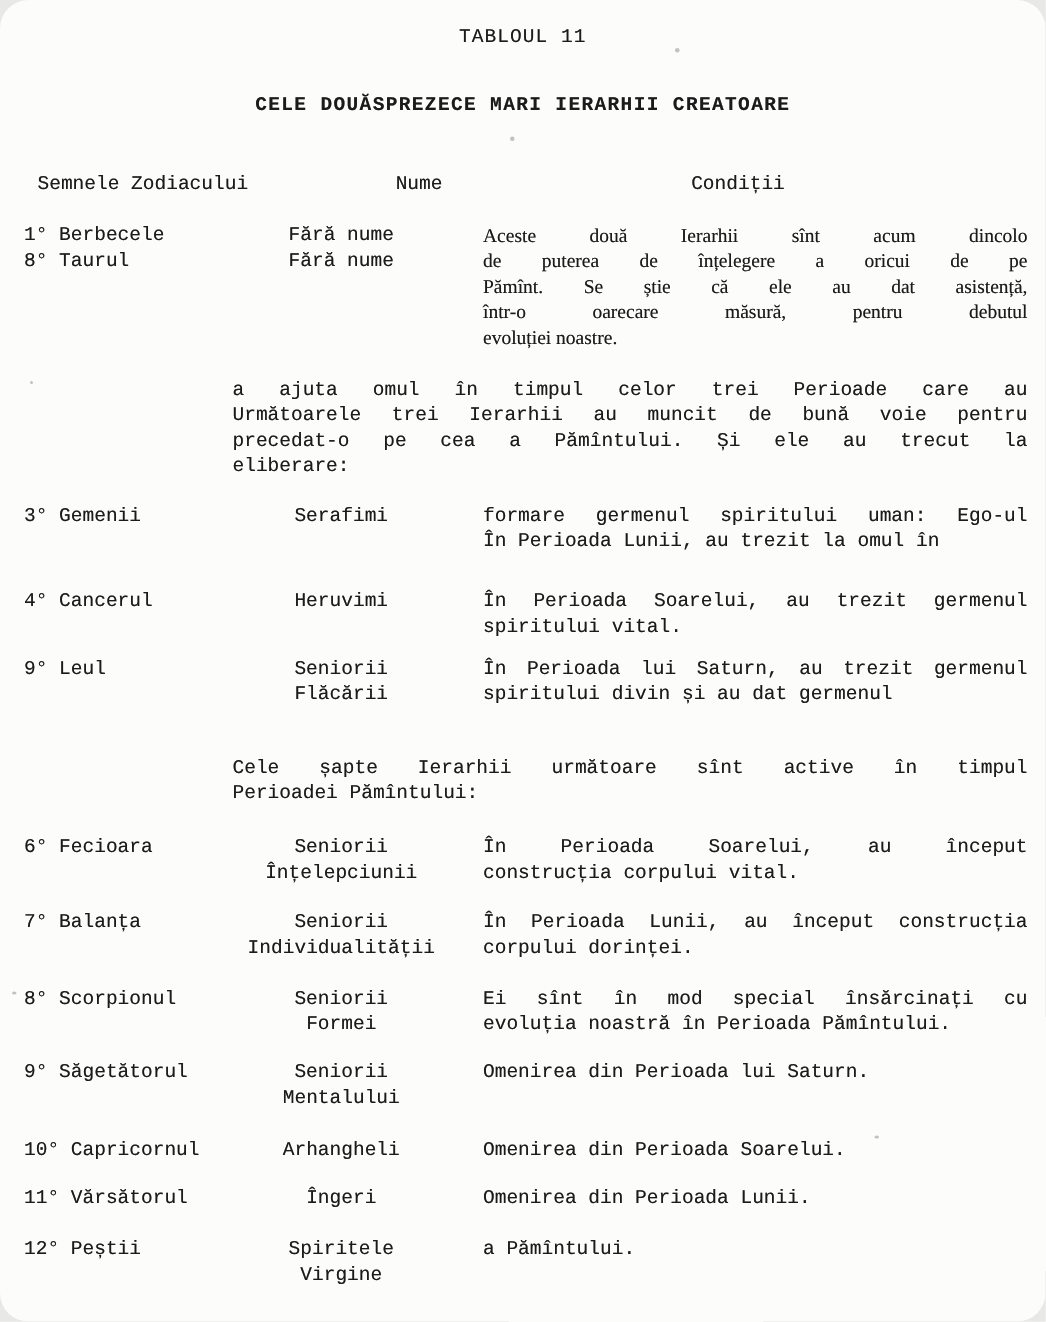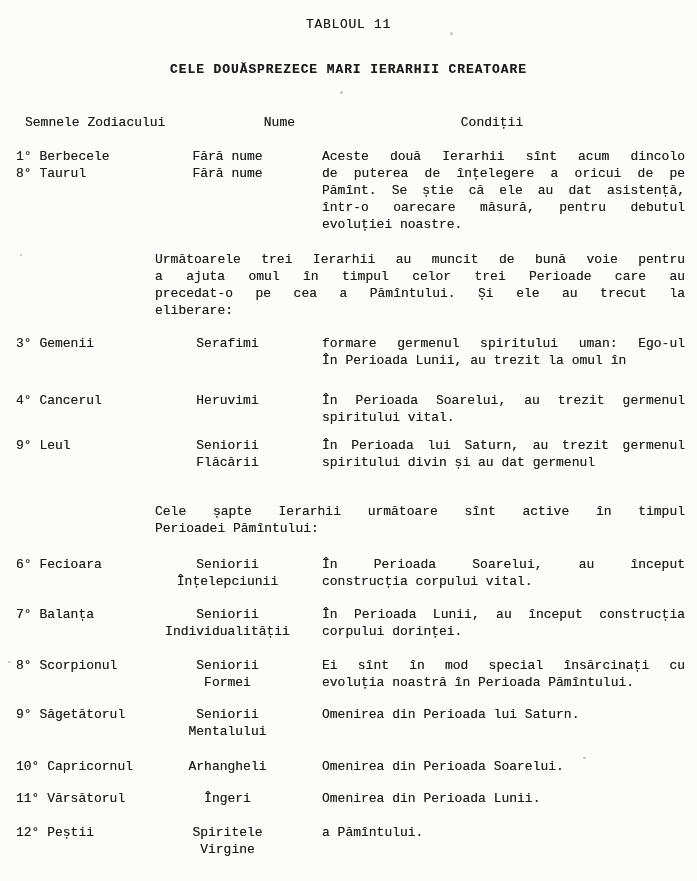--- a/index.html
+++ b/index.html
@@ -7,20 +7,21 @@
     position: relative;
     width: 697px; height: 881px;
     margin: 0 auto;
     background: #fcfcfb;
     color: #1b1b1b;
     font-family: "Liberation Mono", "DejaVu Sans Mono", monospace;
     font-size: 13px;
     line-height: 17px;
     overflow: hidden;
     text-shadow: 0 0 0.4px rgba(20,20,20,0.55);
+    border-radius: 19px;
   }
   .abs { position: absolute; }
   .doc-title {
     top: 16px; left: 0; width: 697px;
     text-align: center; letter-spacing: 0.7px;
   }
   .doc-subtitle {
     top: 61px; left: 0; width: 697px;
     text-align: center; font-weight: bold; letter-spacing: 0.9px;
   }
@@ -34,21 +35,21 @@
   .col-cond { position: absolute; left: 322px; top: 0; width: 363px; }
 
   .name-line { text-align: center; white-space: nowrap; }
   .cond-line { text-align: justify; text-align-last: justify; }
   .cond-line:last-child { text-align: left; text-align-last: left; }
 
   .para { left: 155px; width: 530px; }
   .para-line { text-align: justify; text-align-last: justify; }
   .para-line:last-child { text-align: left; text-align-last: left; }
 
-  .cond-block { left: 322px; width: 363px; }
+  .cond-block { left: 322px; width: 363px; font-family: Liberation Serif, serif; }
 
   .speck { position: absolute; background: #a9a9a4; border-radius: 50%; opacity: 0.7; }
 </style>
 </head>
 <body>
 
 <div class="page">
 
   <div class="abs doc-title">TABLOUL 11</div>
   <div class="abs doc-subtitle">CELE DOUĂSPREZECE MARI IERARHII CREATOARE</div>
@@ -71,22 +72,22 @@
   </div>
   <div class="abs cond-block" style="top:148px">
       <div class="cond-line">Aceste două Ierarhii sînt acum dincolo</div>
       <div class="cond-line">de puterea de înțelegere a oricui de pe</div>
       <div class="cond-line">Pămînt. Se știe că ele au dat asistență,</div>
       <div class="cond-line">într-o oarecare măsură, pentru debutul</div>
       <div class="cond-line">evoluției noastre.</div>
     </div>
 
   <div class="abs para" style="top:251px">
+      <div class="para-line">a ajuta omul în timpul celor trei Perioade care au</div>
       <div class="para-line">Următoarele trei Ierarhii au muncit de bună voie pentru</div>
-      <div class="para-line">a ajuta omul în timpul celor trei Perioade care au</div>
       <div class="para-line">precedat-o pe cea a Pămîntului. Și ele au trecut la</div>
       <div class="para-line">eliberare:</div>
     </div>
 
   <div class="abs row" style="top:335px">
     <div class="col-sign">3° Gemenii</div>
     <div class="col-name">
         <div class="name-line">Serafimi</div>
       </div>
     <div class="col-cond">

